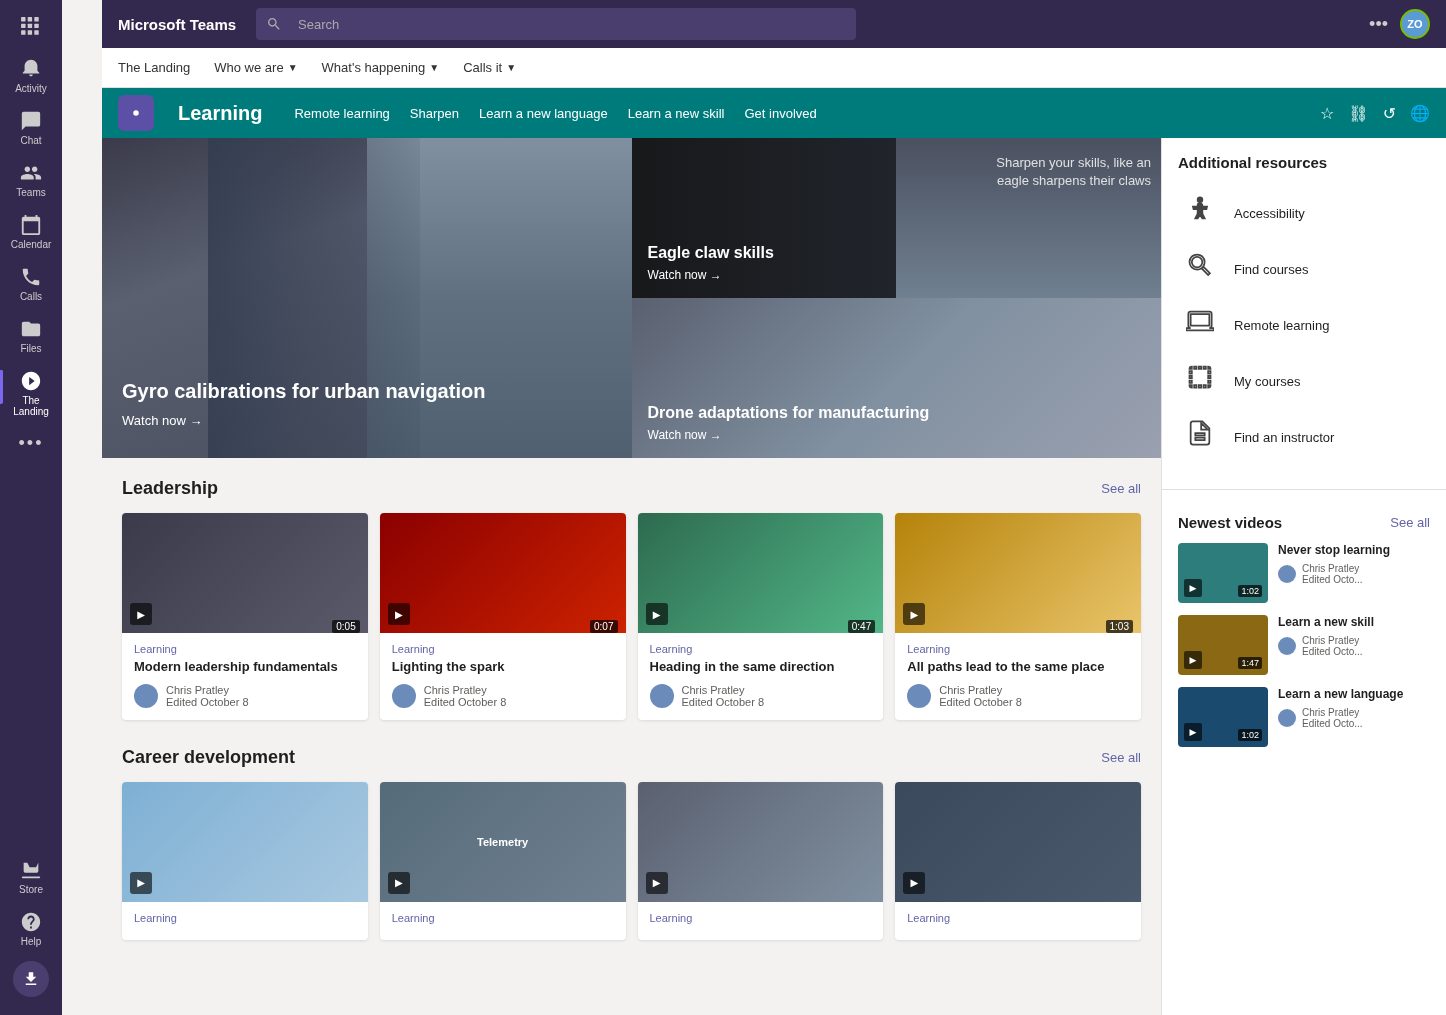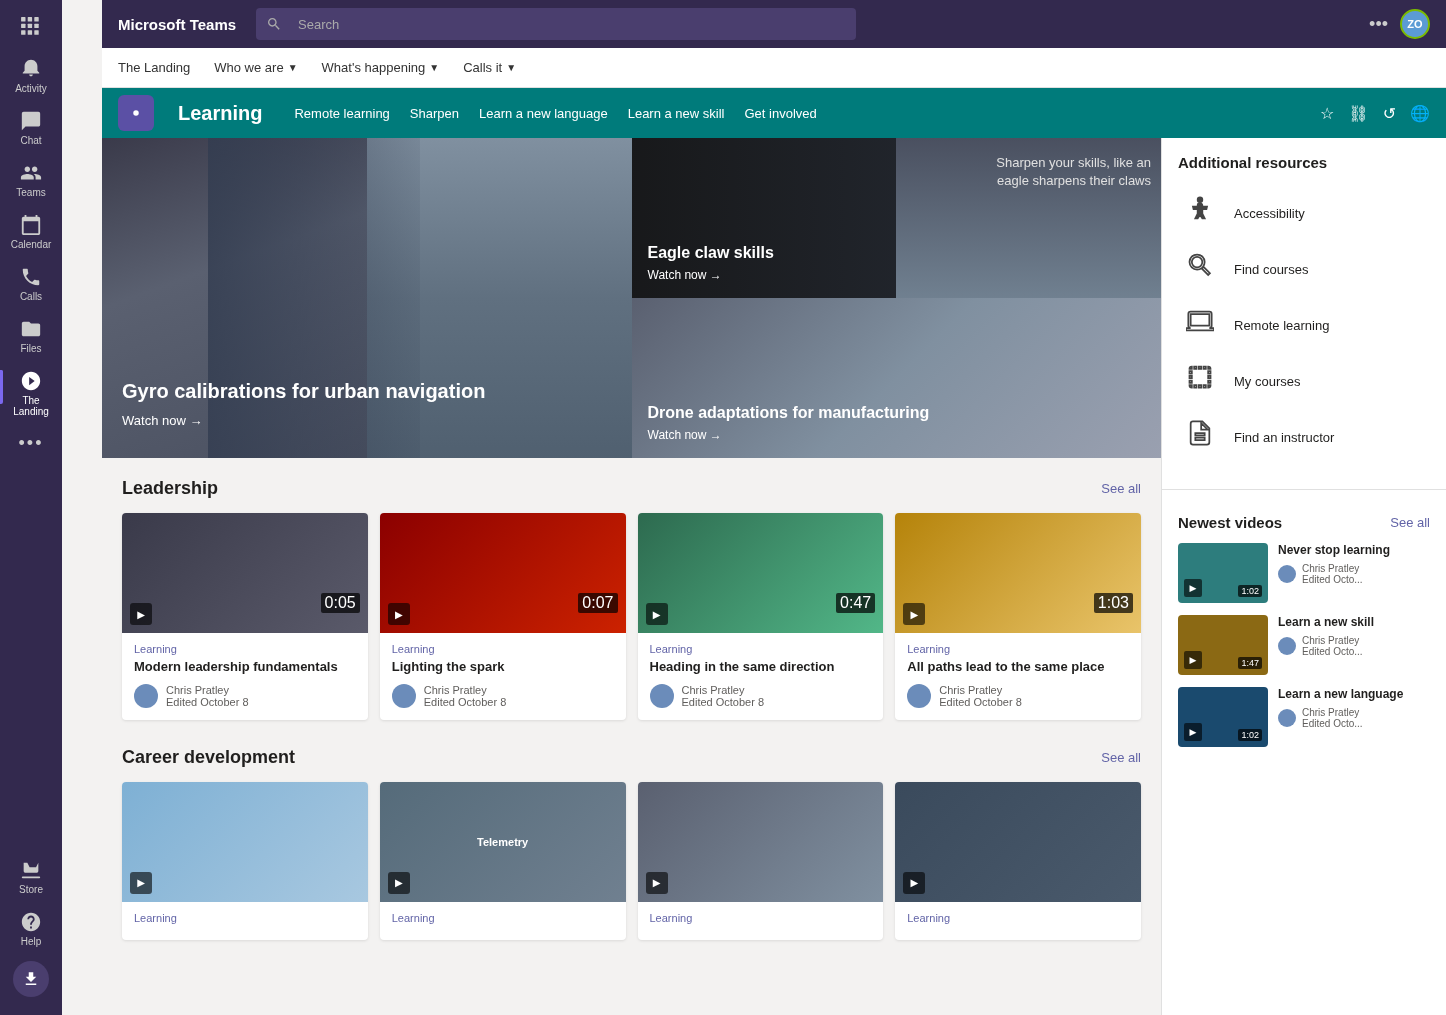--- a/index.html
+++ b/index.html
@@ -156,22 +156,22 @@
       box-shadow: 0 1px 3px rgba(0,0,0,0.1);
     }
     .video-thumbnail { position: relative; height: 120px; overflow: hidden; }
     .video-play-icon {
       position: absolute; bottom: 8px; left: 8px;
       width: 22px; height: 22px; background: rgba(0,0,0,0.6);
       border-radius: 3px; display: flex; align-items: center; justify-content: center;
       color: #fff; font-size: 10px;
     }
     .video-duration {
-      position: absolute; bottom: 20px; right: 8px;
-      background: rgba(0,0,0,0.7); color: #fff; font-size: 16px;
+      position: absolute; bottom: 0; right: 8px;
+      background: rgba(0,0,0,0.7); color: #fff; font-size: 10px;
       padding: 1px 4px; border-radius: 2px;
     }
     .video-info { padding: 10px 12px 12px; }
     .video-category { font-size: 11px; color: #6264a7; margin-bottom: 4px; }
     .video-title { font-size: 13px; font-weight: 600; color: #201f1e; margin-bottom: 8px; line-height: 1.3; }
     .video-author { display: flex; align-items: center; gap: 8px; }
     .author-avatar {
       width: 24px; height: 24px; border-radius: 50%;
       background: #888; flex-shrink: 0;
     }

